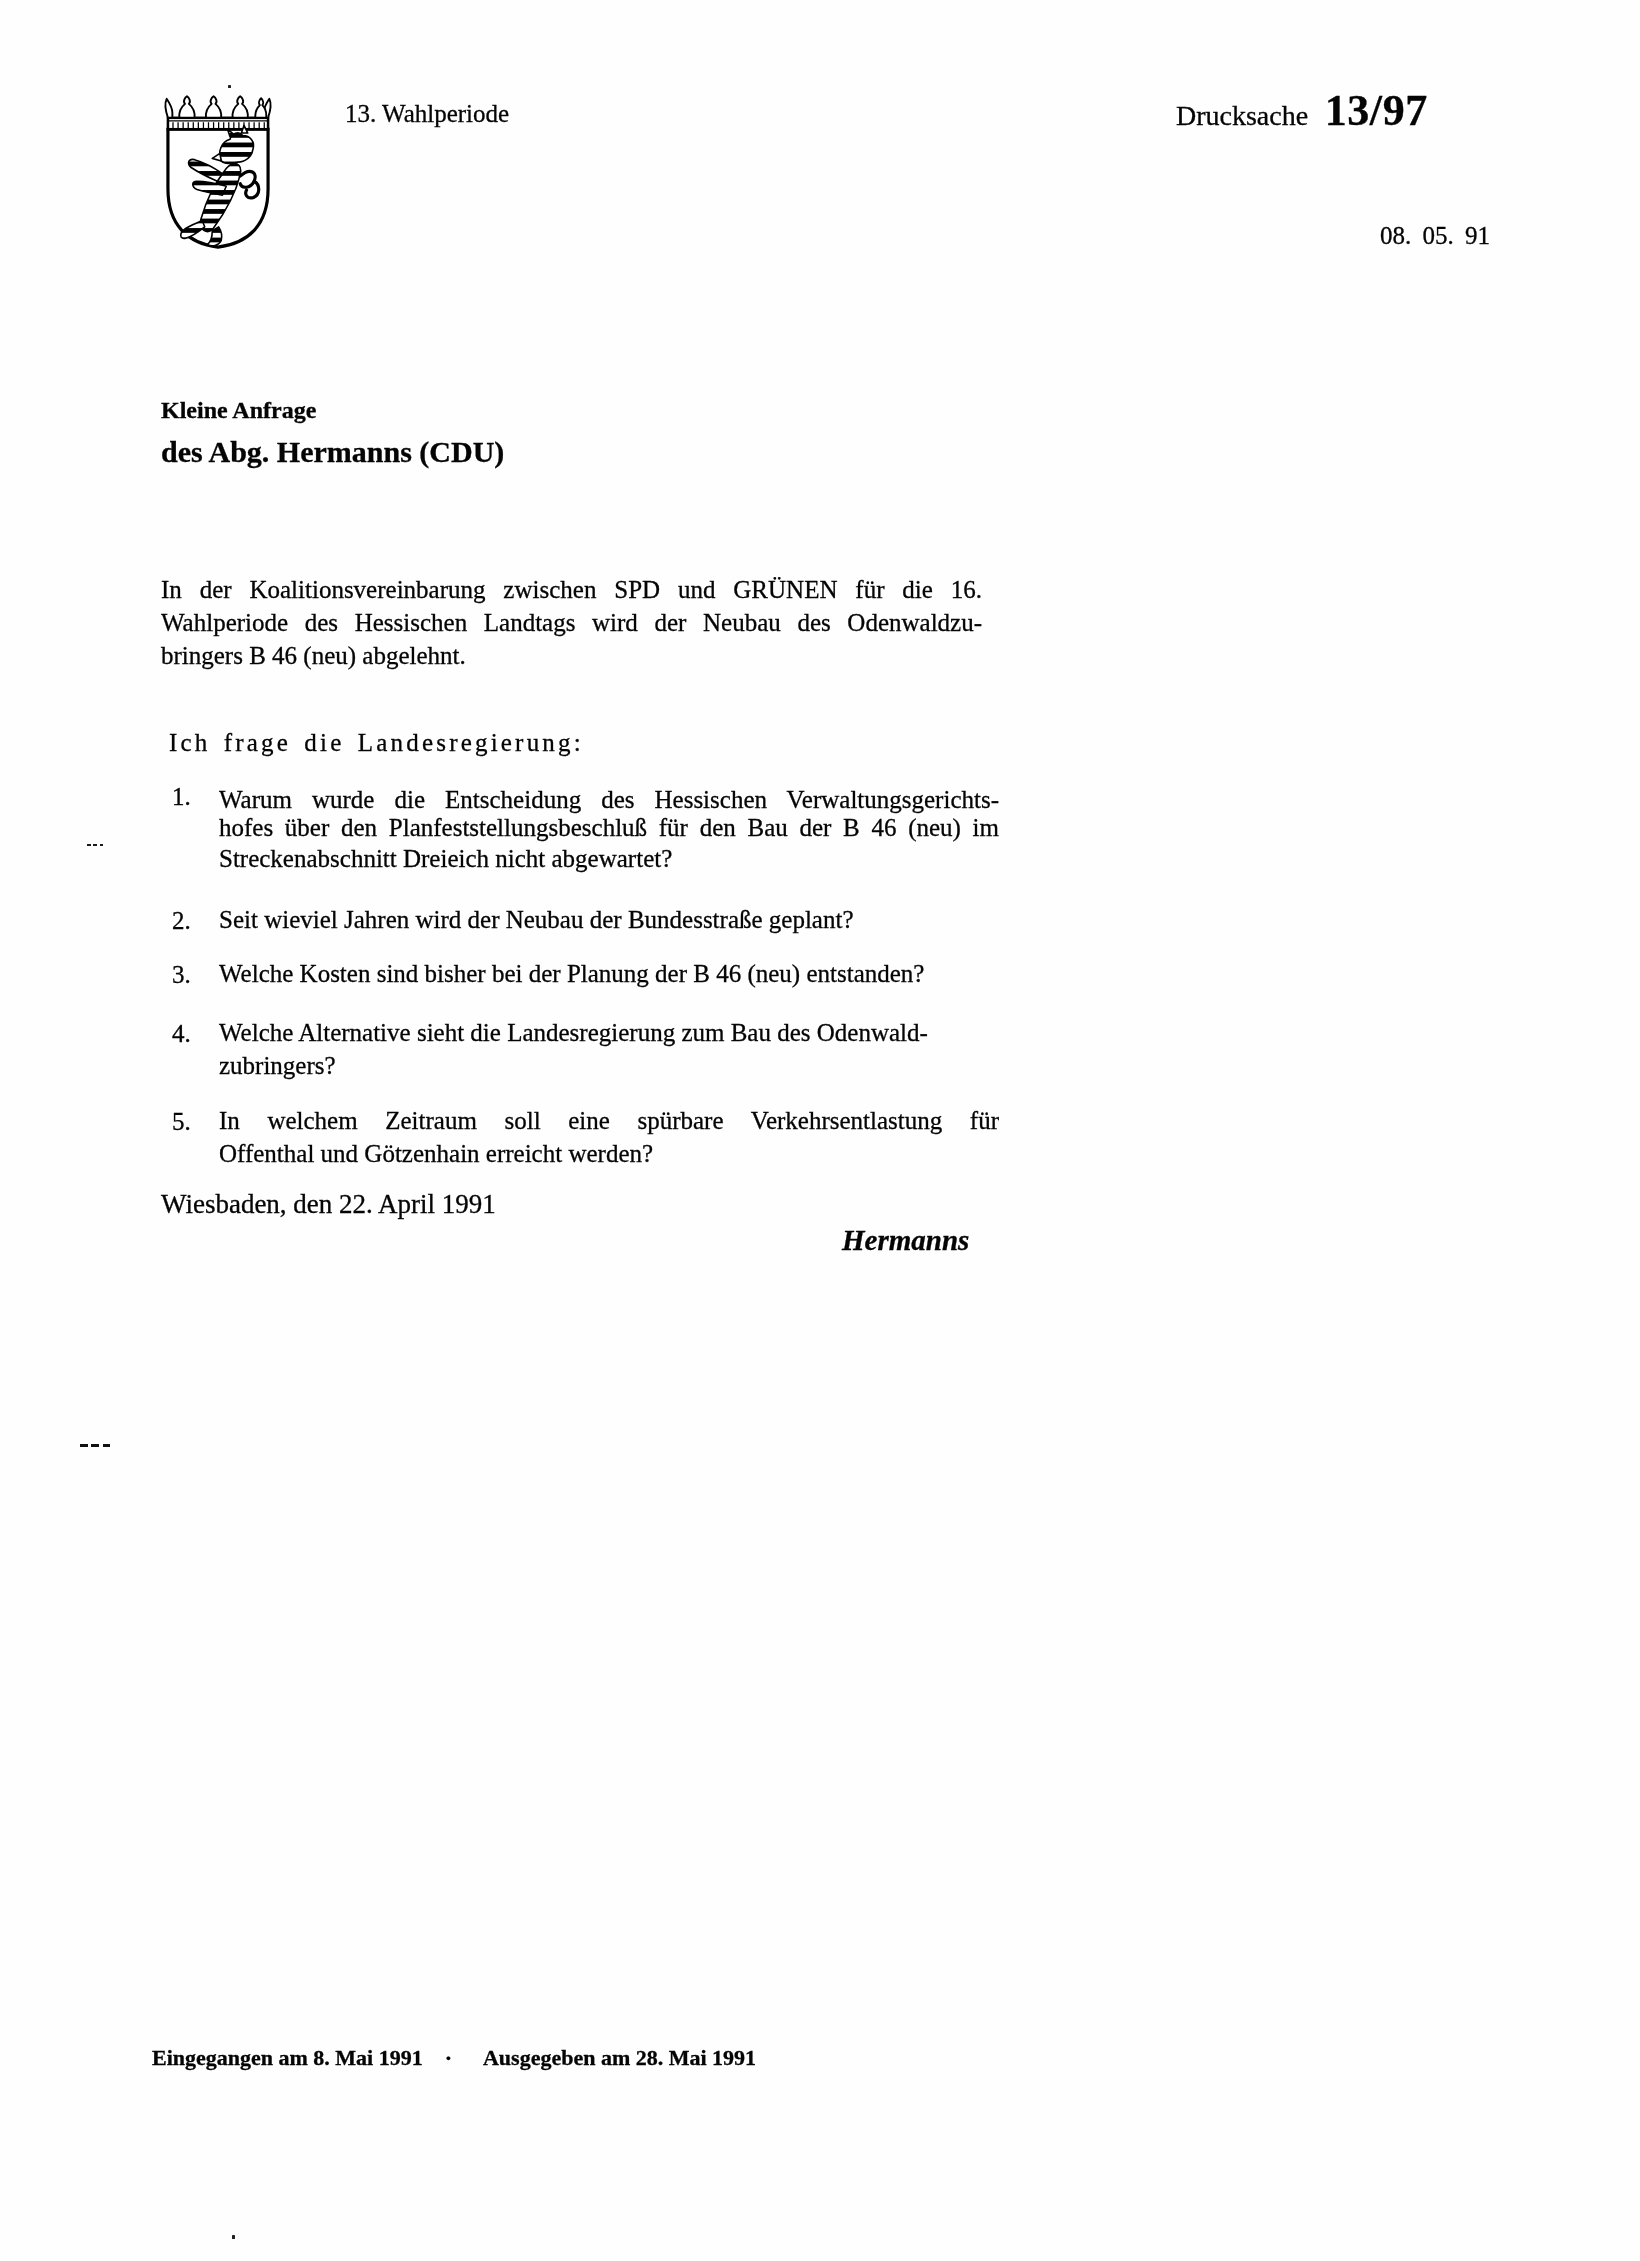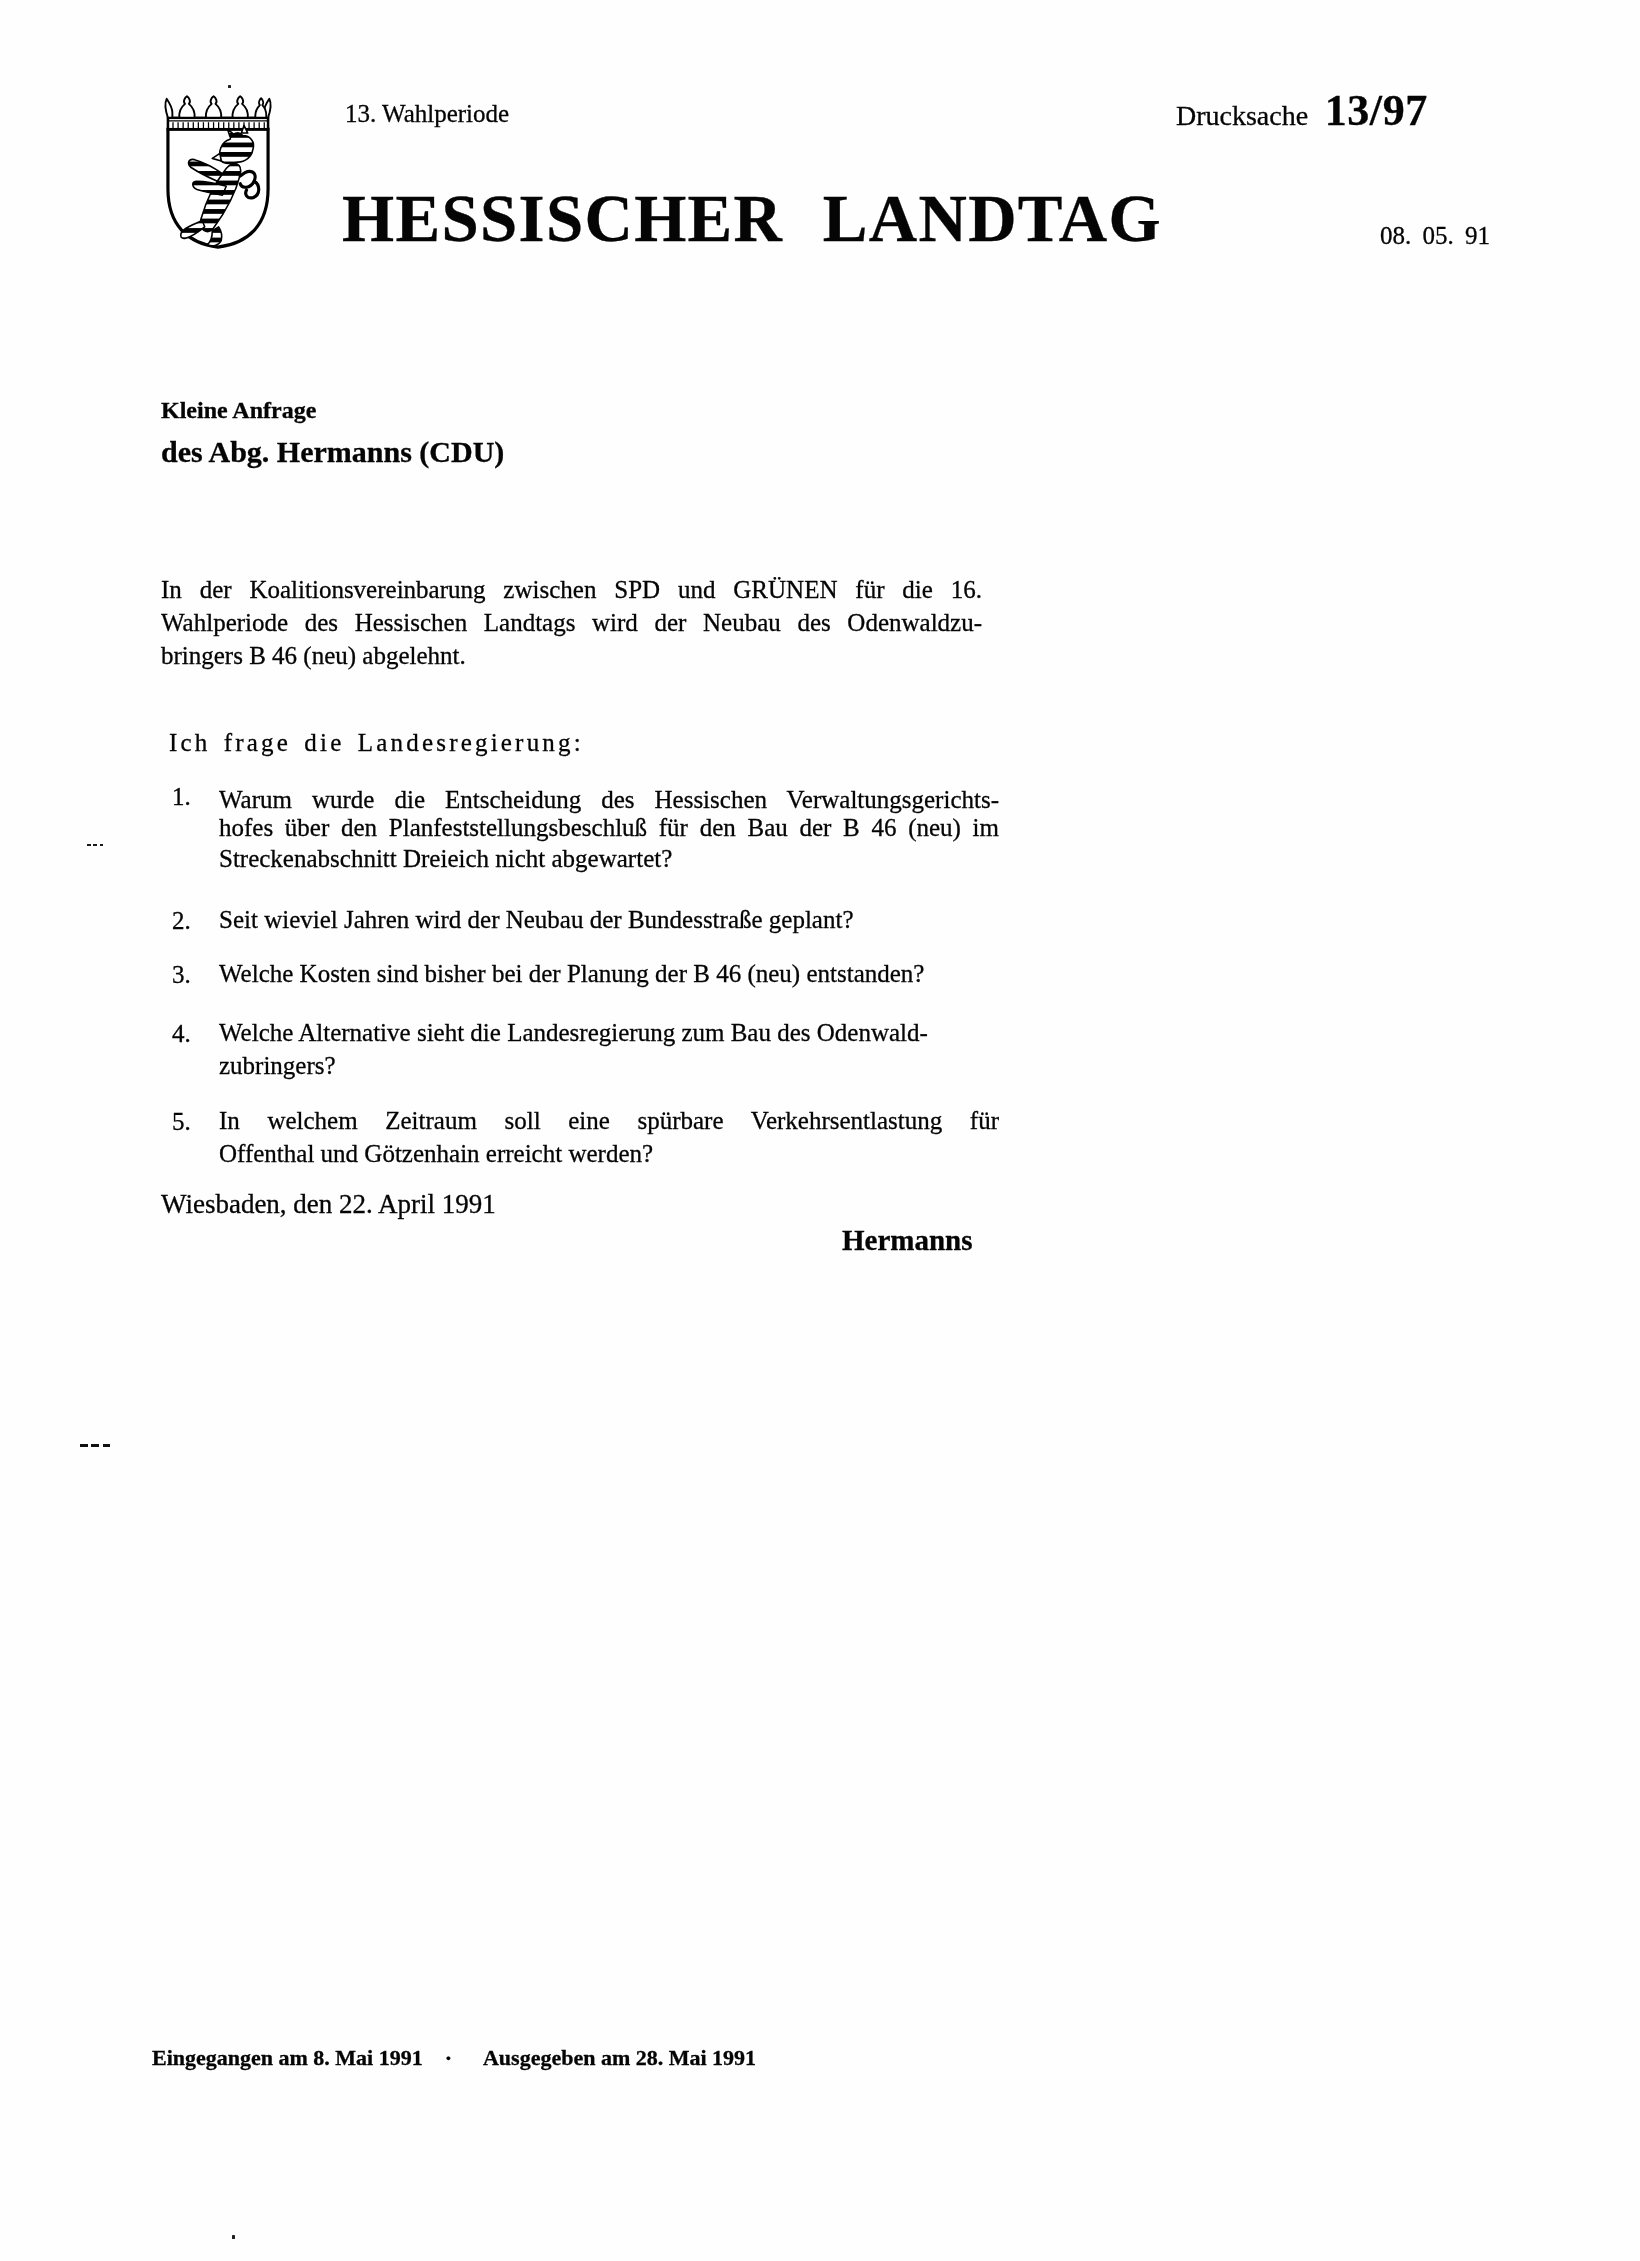--- a/index.html
+++ b/index.html
@@ -36,21 +36,21 @@
   .req-type   { left:161px; top:398px; font-size:24px; font-weight:bold; }
   .req-author { left:161px; top:437px; font-size:30px; font-weight:bold; }
   .req-subj   { left:161px; top:488px; font-size:28px; font-weight:bold; }
   .intro { position:absolute; left:161px; top:577px; width:821px; font-size:25px; }
   .intro .line { width:821px; }
   .lead { left:161px; top:730px; font-size:25px; letter-spacing:3.2px; word-spacing:3.8px;margin-left:8px; }
   .question { position:absolute; left:172px; width:835px; font-size:25px; }
   .q-num { position:absolute; left:0; top:0; }
   .q-line { left:47px; width:780px; }
   .place-date { left:161px; top:1191px; font-size:27px; }
-  .signature  { left:842px; top:1226px; font-size:29px; font-weight:bold; }
+  .signature  { left:842px; top:1226px; font-size:29px; font-weight:bold;font-style:italic; }
   .footer-line { font-size:22px; font-weight:bold; }
   .footer1 { left:152px; top:2047px; }
   .footer2 { left:152px; top:2085px; }
   .sep1 { margin-left:16.5px; margin-right:26.6px; }
   .sep2 { margin-left:19px; margin-right:21.5px; }
   .crest { position:absolute; left:159px; top:95px; width:118px; height:154px; }
   .artifact { position:absolute; }
   .dash-artifact-1 {
     left:87px; top:844px; width:17.7px; height:1.9px;
     background:repeating-linear-gradient(90deg,#1a1a1a 0 3.8px,transparent 3.8px 6.3px);
@@ -98,21 +98,20 @@
       <path d="M106,144 C92,140 74,136 60,136 C50,136 52,146 60,149 C74,153 90,156 100,158 Z"></path>
       <path d="M72,208 C62,216 50,224 42,226 C32,228 32,218 40,212 C48,206 60,202 68,198 Z"></path>
       <path d="M84,214 C84,224 82,232 76,236 C84,240 94,238 98,230 C100,222 98,214 94,208 Z"></path>
     </g>
     <path d="M98,104 L84,100 L96,92 Z" fill="#fff" stroke="#000" stroke-width="2.5" stroke-linejoin="round"></path>
     <path d="M128,128 C144,114 156,122 150,136 C144,148 130,148 128,140 M150,136 C160,142 160,158 148,162 C140,164 134,158 138,150" fill="none" stroke="#000" stroke-width="5" stroke-linecap="round"></path>
   </svg>
 
   <div class="abs wahlperiode">13. Wahlperiode</div>
 
-  <div class="abs landtag-title">HESSISCHER LANDTAG</div>
 
   <div class="abs drucksache-row">
     <span class="drucksache-label">Drucksache</span>
     <span class="drucksache-number">13/97</span>
   </div>
 
   <div class="abs doc-date">08. 05. 91</div>
 
   <div class="abs req-type">Kleine Anfrage</div>
   <div class="abs req-author">des Abg. Hermanns (CDU)</div>

